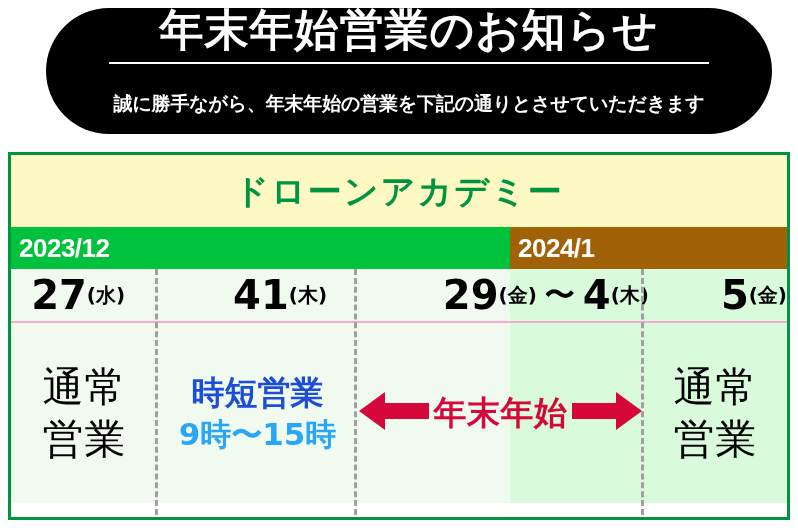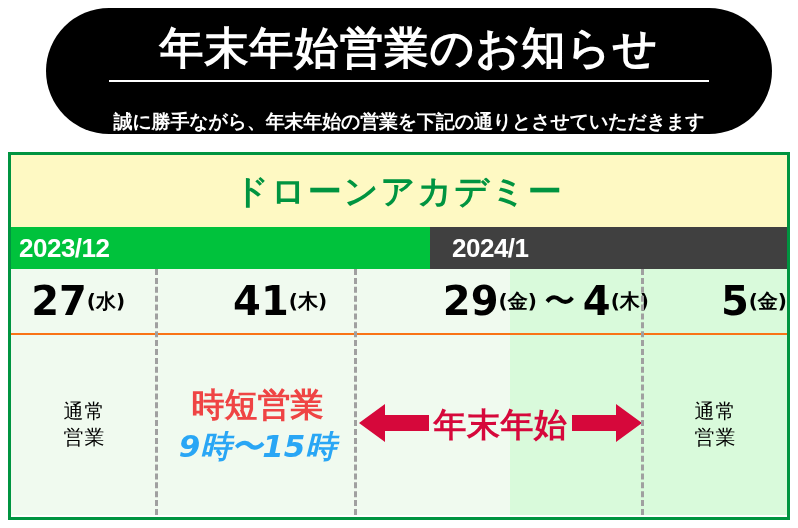--- a/index.html
+++ b/index.html
@@ -30,21 +30,20 @@
     align-items: center;
     justify-content: flex-start;
     overflow: hidden;
   }
   .header-title {
     color: #ffffff;
     font-size: 44px;
     font-weight: bold;
     letter-spacing: 1px;
     line-height: 1;
-    margin-top: 18px;
     white-space: nowrap;
     font-family: "DejaVu Sans", "Liberation Sans", sans-serif;
   }
   .header-rule {
     width: 600px;
     height: 2px;
     background: #ffffff;
     margin-top: 10px;
   }
   .header-sub {
@@ -92,43 +91,43 @@
     height: 42px;
     display: flex;
     position: relative;
   }
   .month-cell {
     display: flex;
     align-items: center;
     box-sizing: border-box;
   }
   .month-cell.m1 {
-    width: 419px;
+    width: 499px;
     background: #00c23c;
     padding-left: 8px;
   }
   .month-cell.m2 {
     flex: 1;
-    background: #404040;
-    padding-left: 22px;
+    background: #a16207;
+    padding-left: 8px;
   }
   .month-label {
     color: #ffffff;
     font-size: 26px;
     font-weight: bold;
     line-height: 1;
     letter-spacing: -0.5px;
   }
 
   
   .date-row {
-    height: 66px;
-    display: flex;
-    position: relative;
-    border-bottom: 2px solid #f97316;
+    height: 54px;
+    display: flex;
+    position: relative;
+    border-bottom: 2px solid #f9a8d4;
     box-sizing: border-box;
     gap: 44px;
   }
   .date-row .bg-split-left {
     position: absolute;
     left: 0; top: 0; bottom: 0;
     width: 499px;
     background: #f0faef;
   }
   .date-row .bg-split-right {
@@ -188,46 +187,45 @@
     position: relative;
     display: flex;
     align-items: center;
     justify-content: center;
     box-sizing: border-box;
     z-index: 2;
   }
 
   .normal-text {
     color: #000000;
-    font-size: 20px;
+    font-size: 41px;
     line-height: 1.28;
     text-align: left;
     font-family: Liberation Serif, serif;
     letter-spacing: 1px;
   }
   .short-hours {
     text-align: center;
     line-height: 1.1;
     font-family: "DejaVu Sans", "Liberation Sans", sans-serif;
   }
   .short-hours .l1 {
     display: block;
-    color: #ef4444;
+    color: #1d4ed8;
     font-size: 33px;
     font-weight: bold;
     letter-spacing: 0px;
   }
   .short-hours .l2 {
     display: block;
     color: #29a6f5;
     font-size: 31px;
     font-weight: bold;
     margin-top: 5px;
     letter-spacing: 0px;
-    font-style: italic;
   }
   .closed-text {
     text-align: right;
     line-height: 1.12;
     font-family: "DejaVu Sans", "Liberation Sans", sans-serif;
   }
   .closed-text .l1,
   .closed-text .l2 {
     display: block;
     color: #d6083b;

